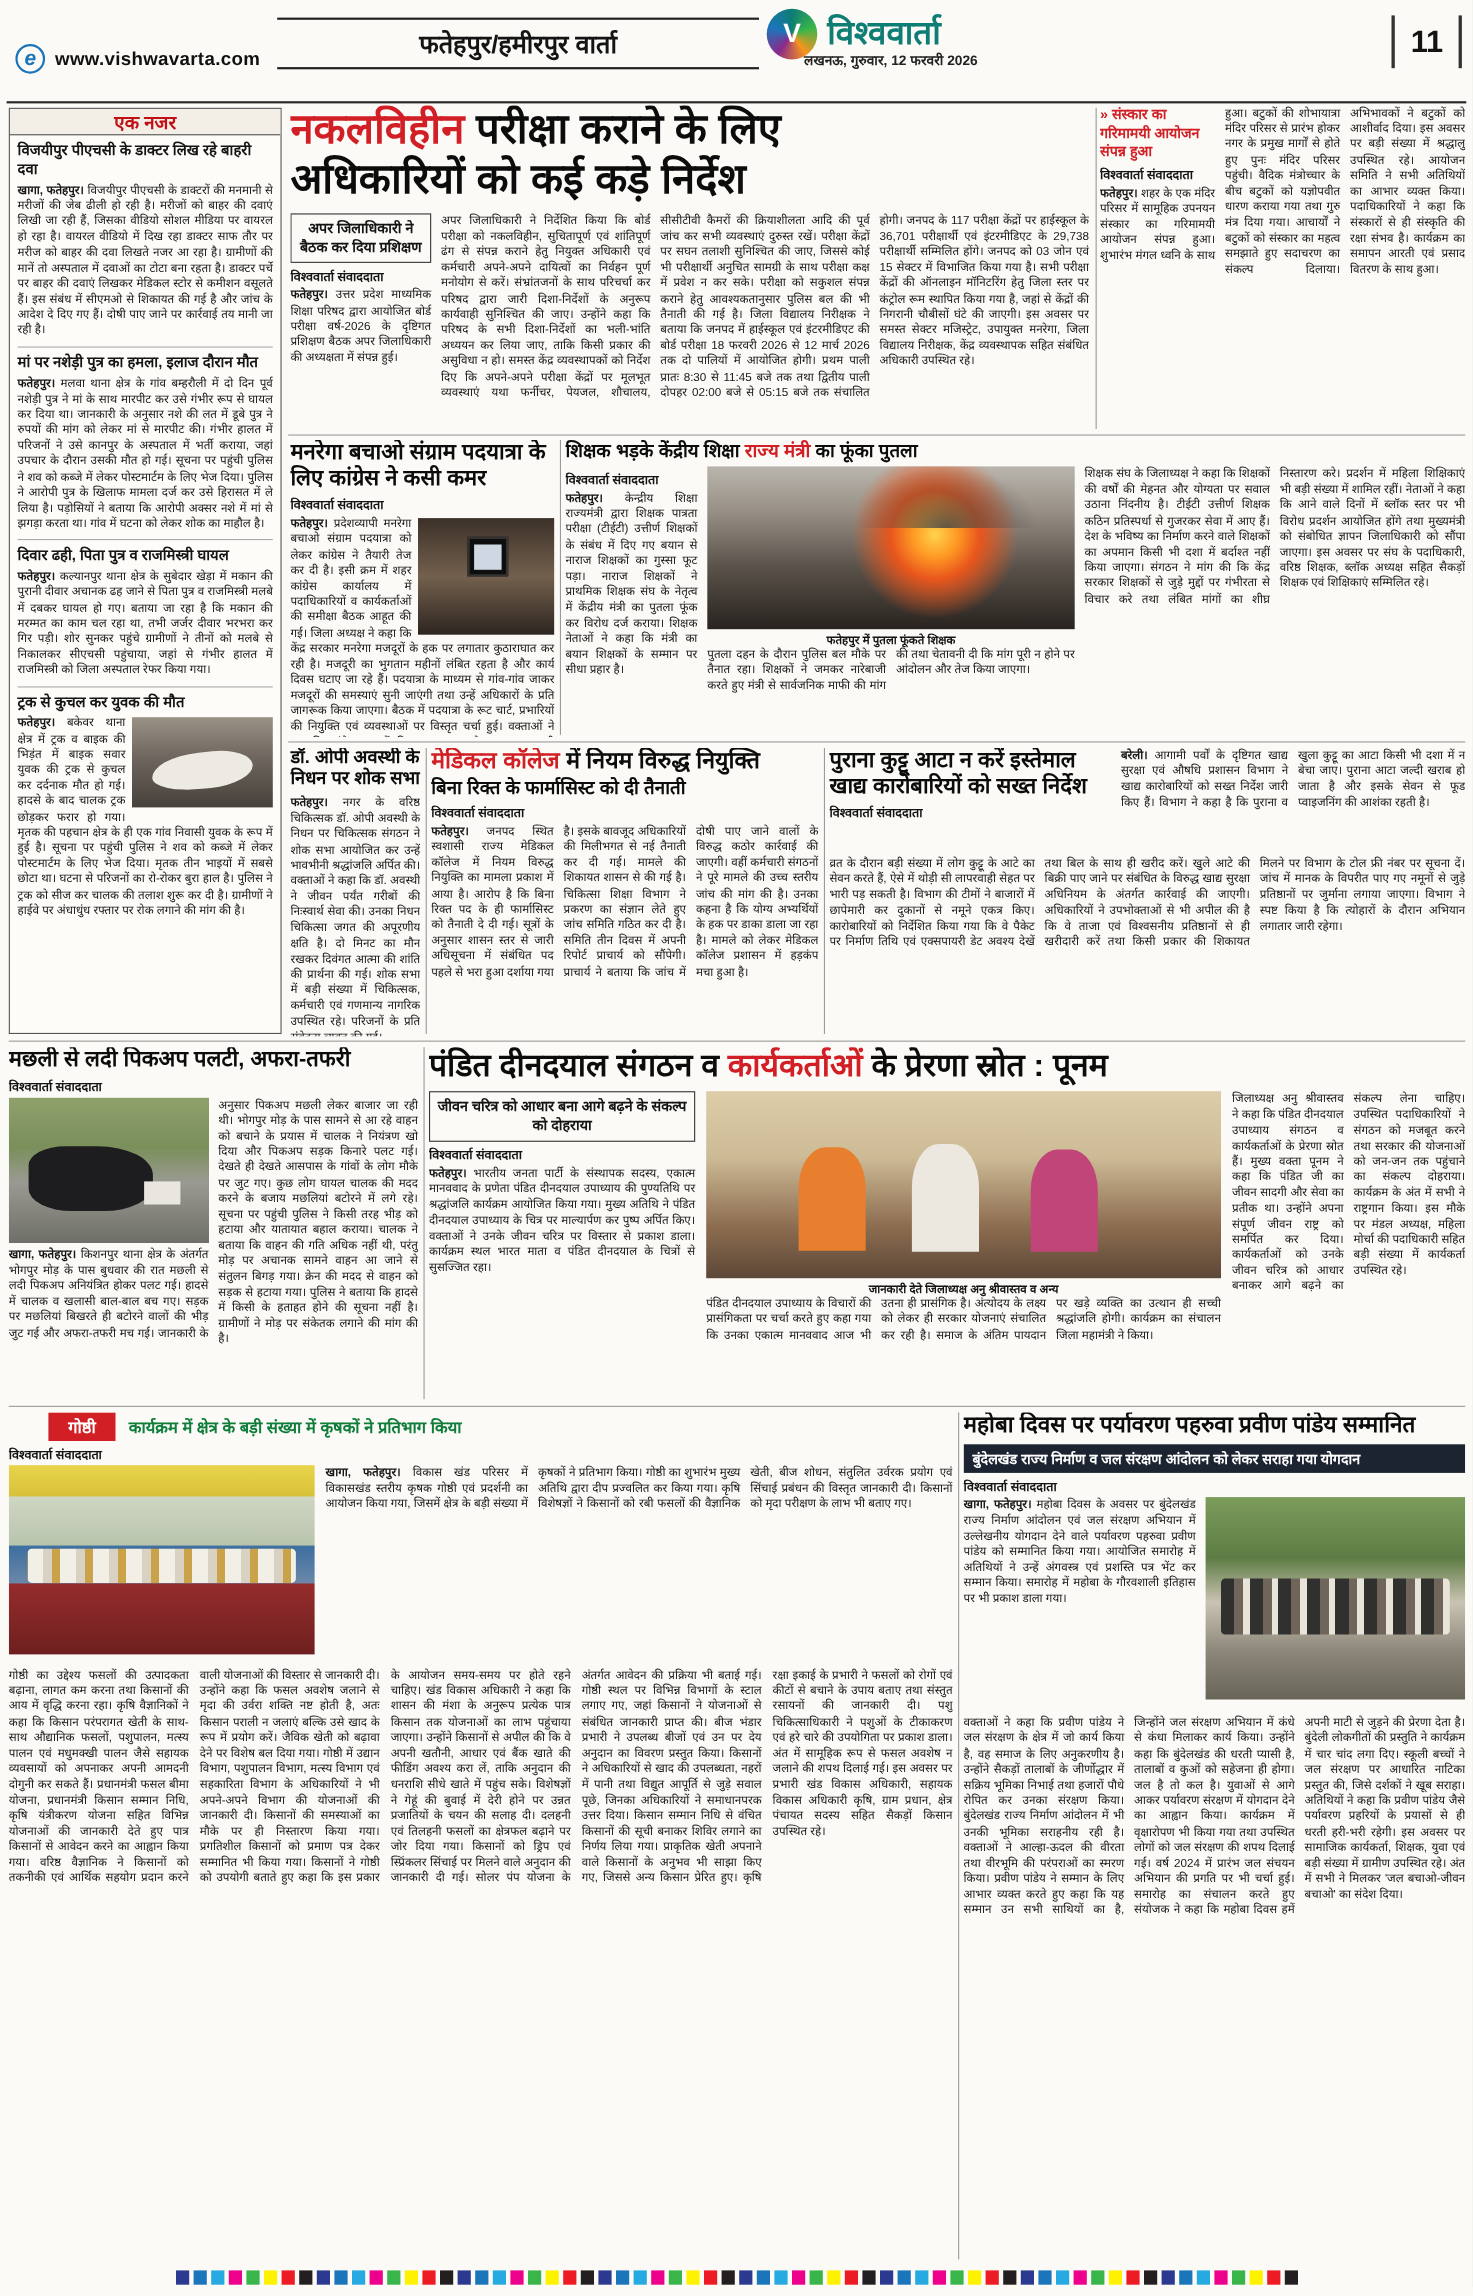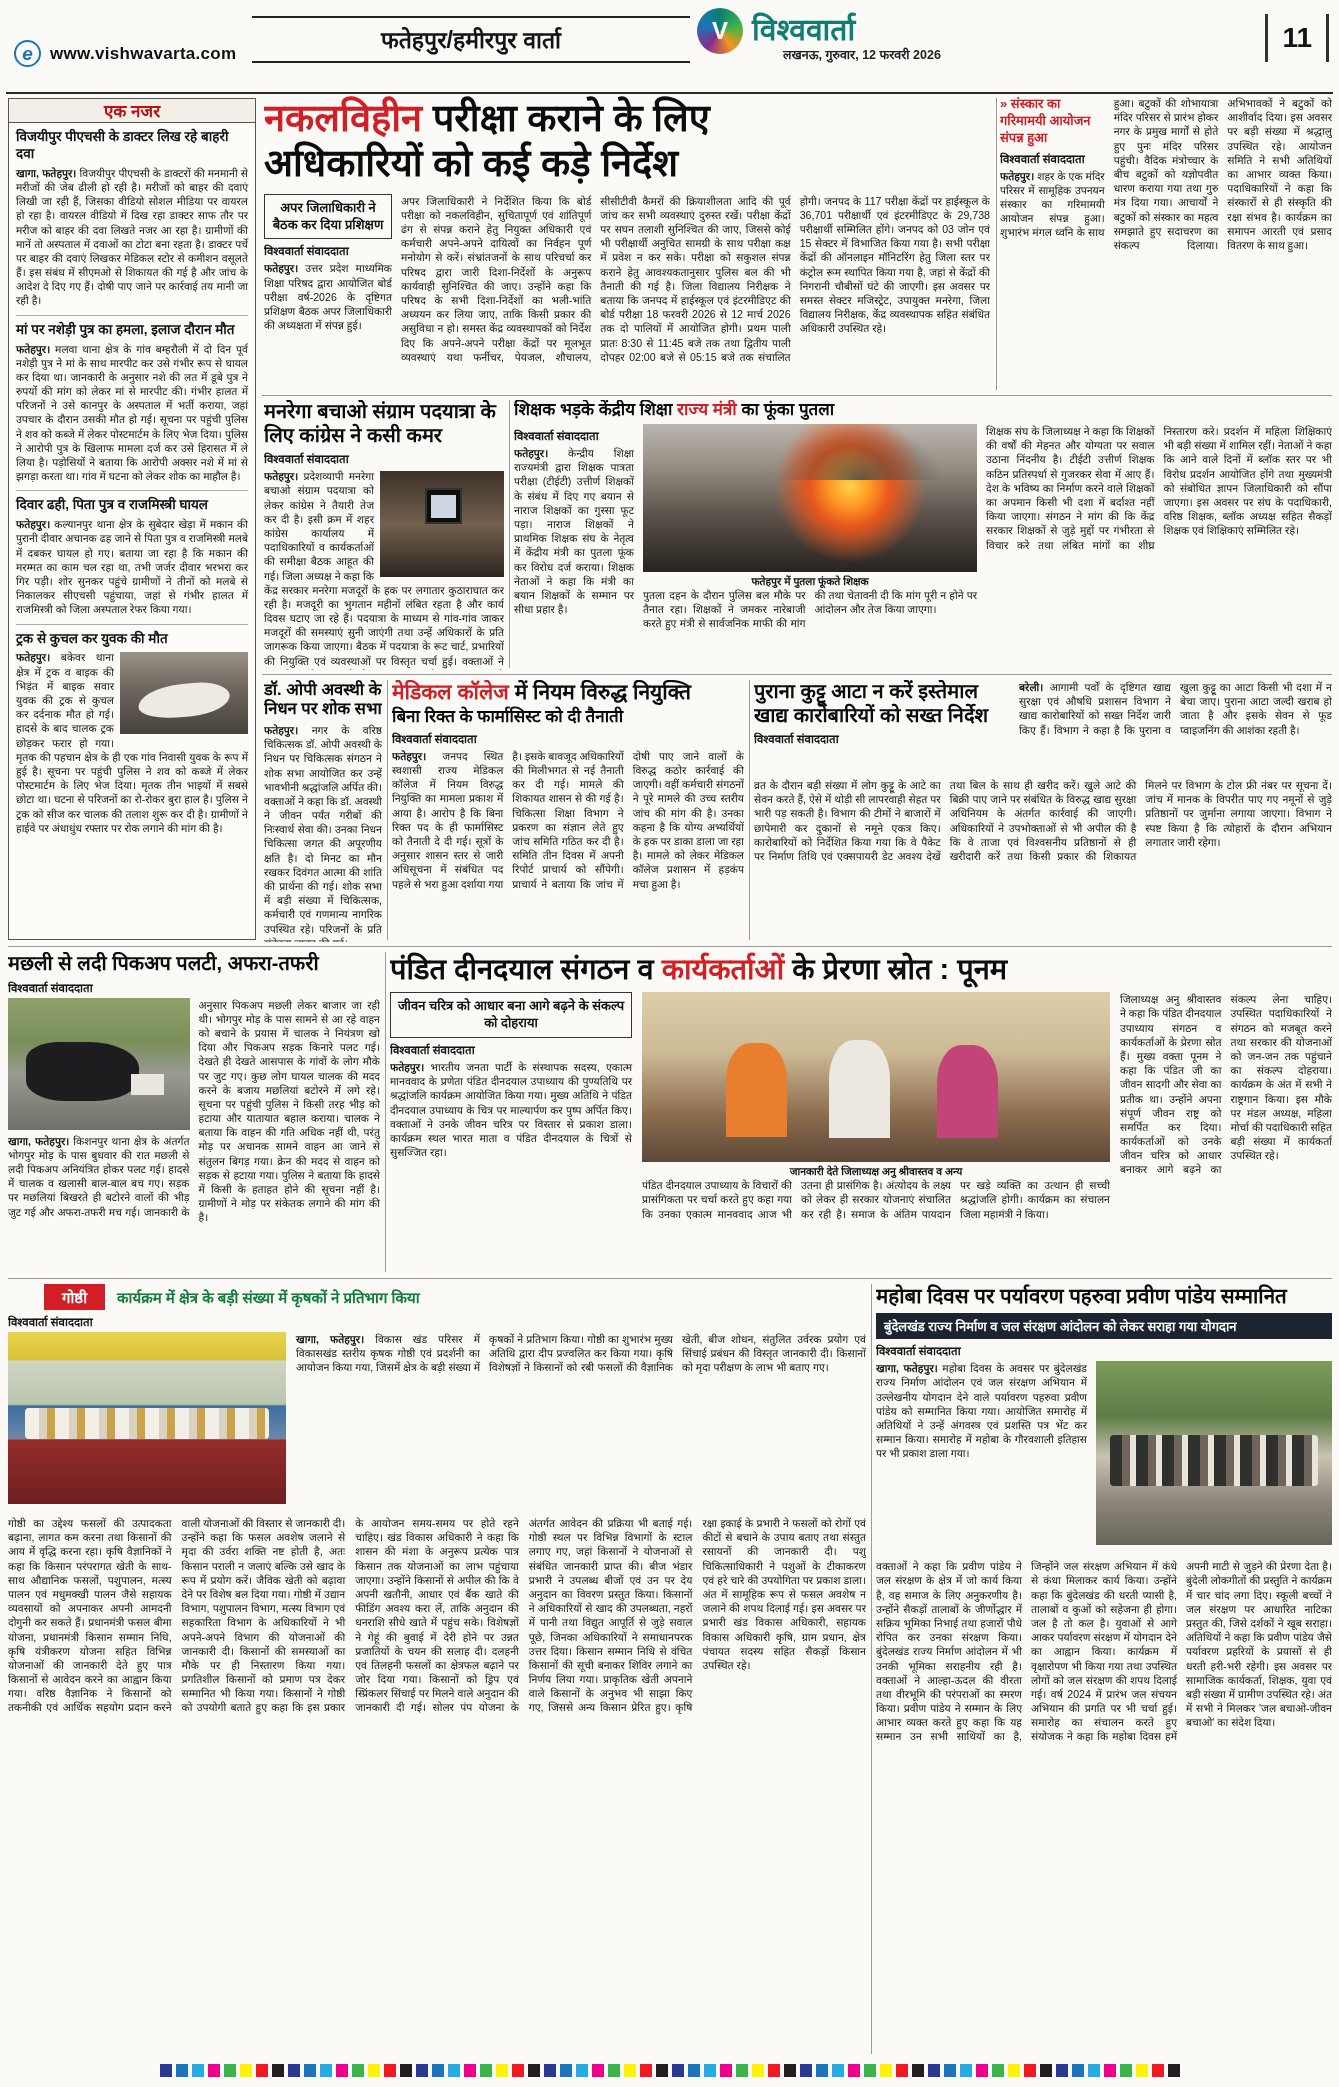--- a/index.html
+++ b/index.html
@@ -7,21 +7,21 @@
   body { font-family:"Liberation Sans","DejaVu Sans",sans-serif; }
   .page { position:relative; width:1339px; height:2087px; margin:0 auto; background:#fbfaf6; overflow:hidden; color:#141414; }
 
   
   .masthead { position:absolute; left:0; top:10; width:1339px; height:80px; }
   .e-logo { position:absolute; left:14px; top:40px; width:27px; height:27px; border:2px solid #1b75bb; border-radius:50%; color:#1b75bb; font-weight:700; font-style:italic; font-size:19px; text-align:center; line-height:23px; }
   .website { position:absolute; left:50px; top:44px; font-size:17px; font-weight:700; letter-spacing:.3px; color:#111; }
   .mh-center { position:absolute; left:252px; top:16px; width:438px; border-top:2px solid #222; border-bottom:2px solid #222; text-align:center; padding:5px 0 6px; font-size:23px; font-weight:700; }
   .v-logo { position:absolute; left:697px; top:8px; width:46px; height:46px; border-radius:50%; background:conic-gradient(#0e7d74,#39b54a,#f7941d,#8a2a8a,#1b75bb,#0e7d74); color:#fff; font-weight:700; font-size:24px; text-align:center; line-height:46px; }
   .brand-name { position:absolute; left:752px; top:8px; font-size:30px; font-weight:700; color:#0e7d74; }
-  .brand-date { position:absolute; left:783px; top:46px; font-size:12.5px; font-weight:700; color:#222; }
+  .brand-date { position:absolute; left:731px; top:46px; font-size:12.5px; font-weight:700; color:#222; }
   .page-num { position:absolute; right:10px; top:14px; border-left:3px solid #333; border-right:3px solid #333; padding:8px 14px; font-size:28px; font-weight:700; }
   .rule-top { position:absolute; left:6px; top:92px; width:1327px; height:2px; background:#2a2a2a; }
 
   
   .block { position:absolute; overflow:hidden; }
   .hl { font-weight:700; color:#0c0c0c; line-height:1.18; }
   .red { color:#d11f25; }
   .byline { font-weight:700; font-size:11.5px; margin:4px 0 3px; }
   .bt { font-size:10.6px; line-height:1.34; text-align:justify; color:#161616; }
   .bt b { font-weight:700; }

